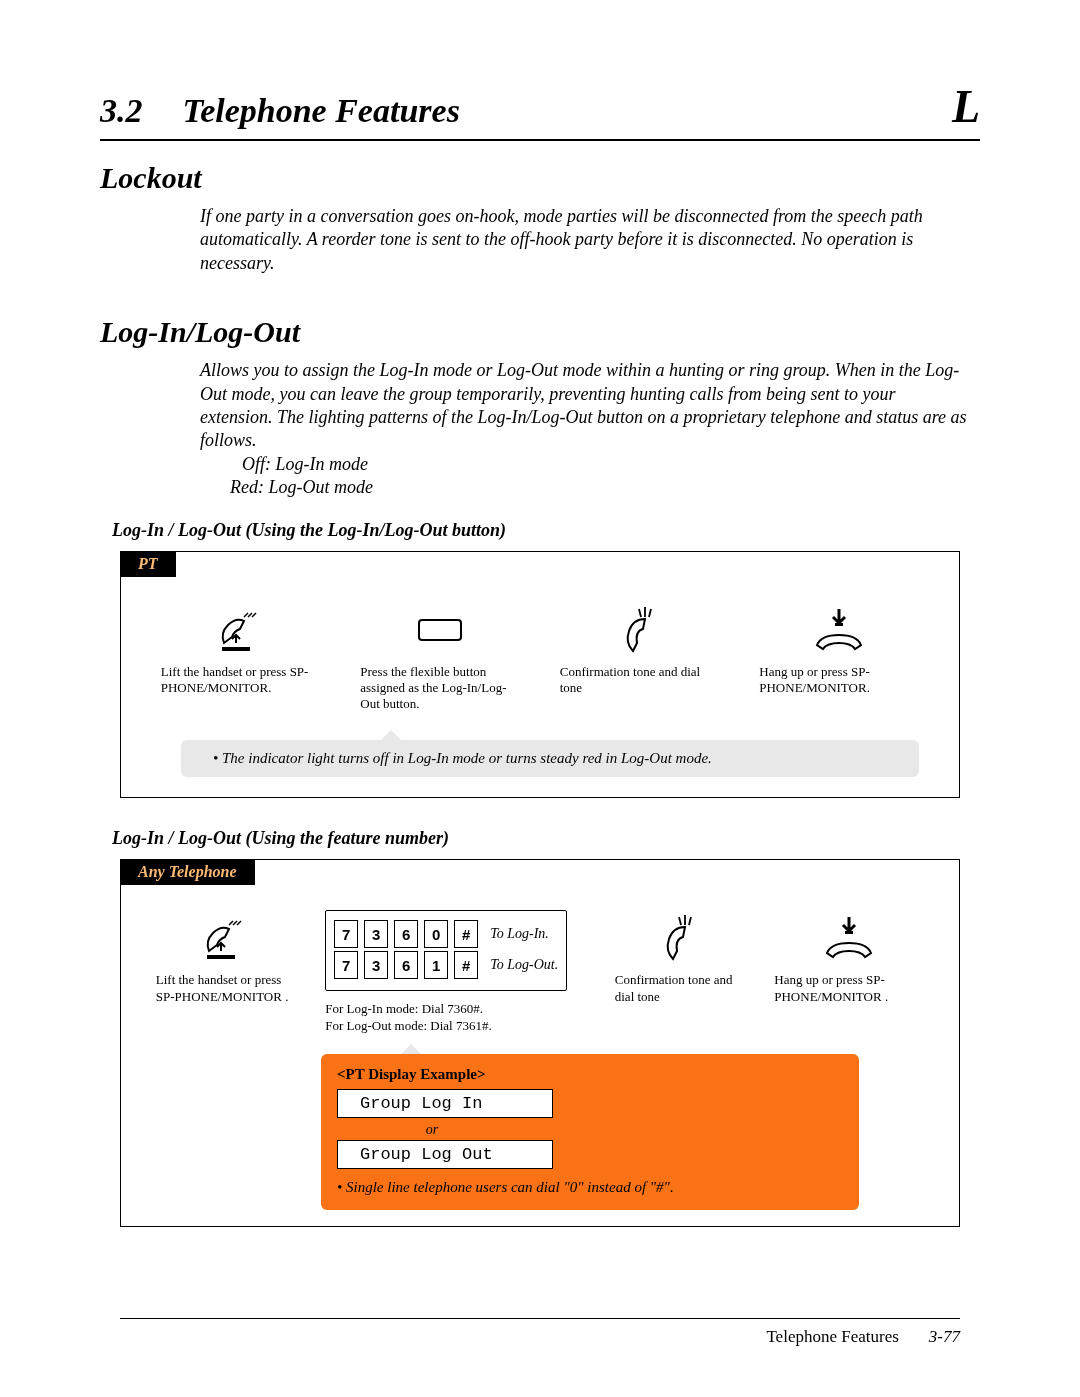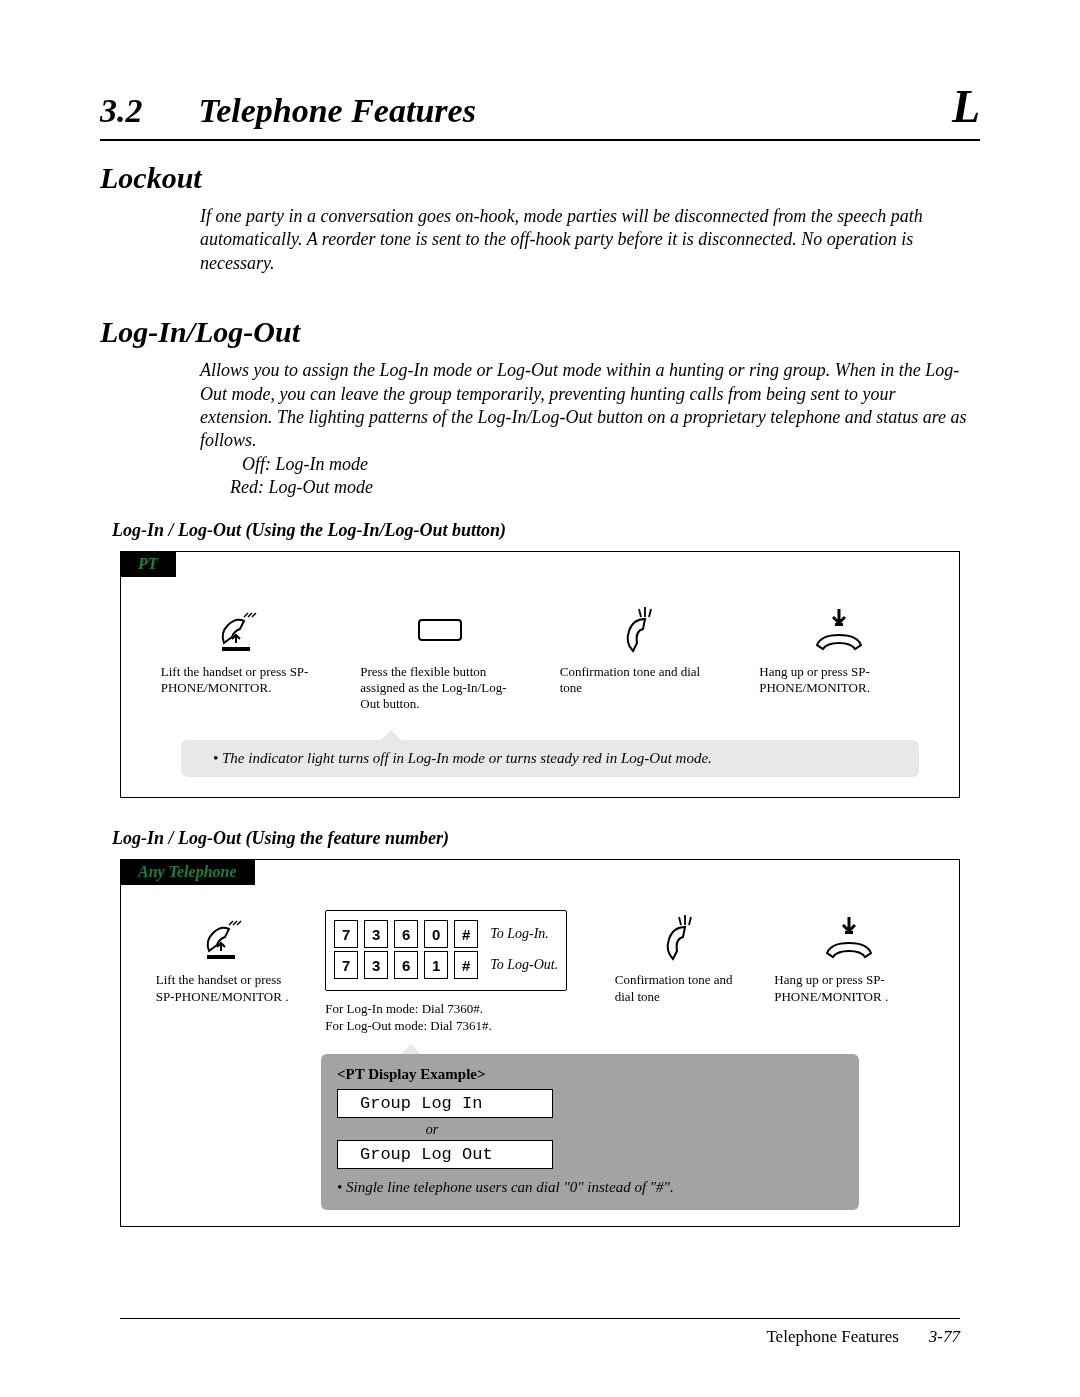--- a/index.html
+++ b/index.html
@@ -16,21 +16,20 @@
     padding: 80px 100px 40px 100px;
     position: relative;
   }
   .header-row {
     display: flex;
     justify-content: space-between;
     align-items: baseline;
     border-bottom: 2px solid #000;
     padding-bottom: 6px;
     margin-bottom: 20px;
-    gap: 16px;
   }
   .section-num {
     font-style: italic;
     font-weight: bold;
     font-size: 34px;
     margin-right: 40px;
   }
   .section-title {
     font-style: italic;
     font-weight: bold;
@@ -66,21 +65,21 @@
     border: 1px solid #000;
     margin: 0 20px 30px 20px;
     position: relative;
     padding: 40px 20px 20px 20px;
   }
   .proc-tab {
     position: absolute;
     top: -1px;
     left: -1px;
     background: #000;
-    color: #15803d;
+    color: #fdba74;
     font-style: italic;
     font-weight: bold;
     font-size: 16px;
     padding: 4px 18px;
     font-family: Liberation Serif, serif;
   }
   .steps-row {
     display: flex;
     justify-content: space-around;
     align-items: flex-start;
@@ -142,21 +141,21 @@
     font-weight: bold;
     font-size: 15px;
     font-family: Arial, sans-serif;
   }
   .dial-label {
     font-style: italic;
     font-size: 14px;
     margin-left: 6px;
   }
   .display-box {
-    background: #a3a3a3;
+    background: #f97316;
     border-radius: 6px;
     margin: 20px 80px 0 180px;
     padding: 12px 16px 14px 16px;
     position: relative;
   }
   .display-pointer {
     position: absolute;
     top: -10px;
     left: 80px;
     width: 0; height: 0;

